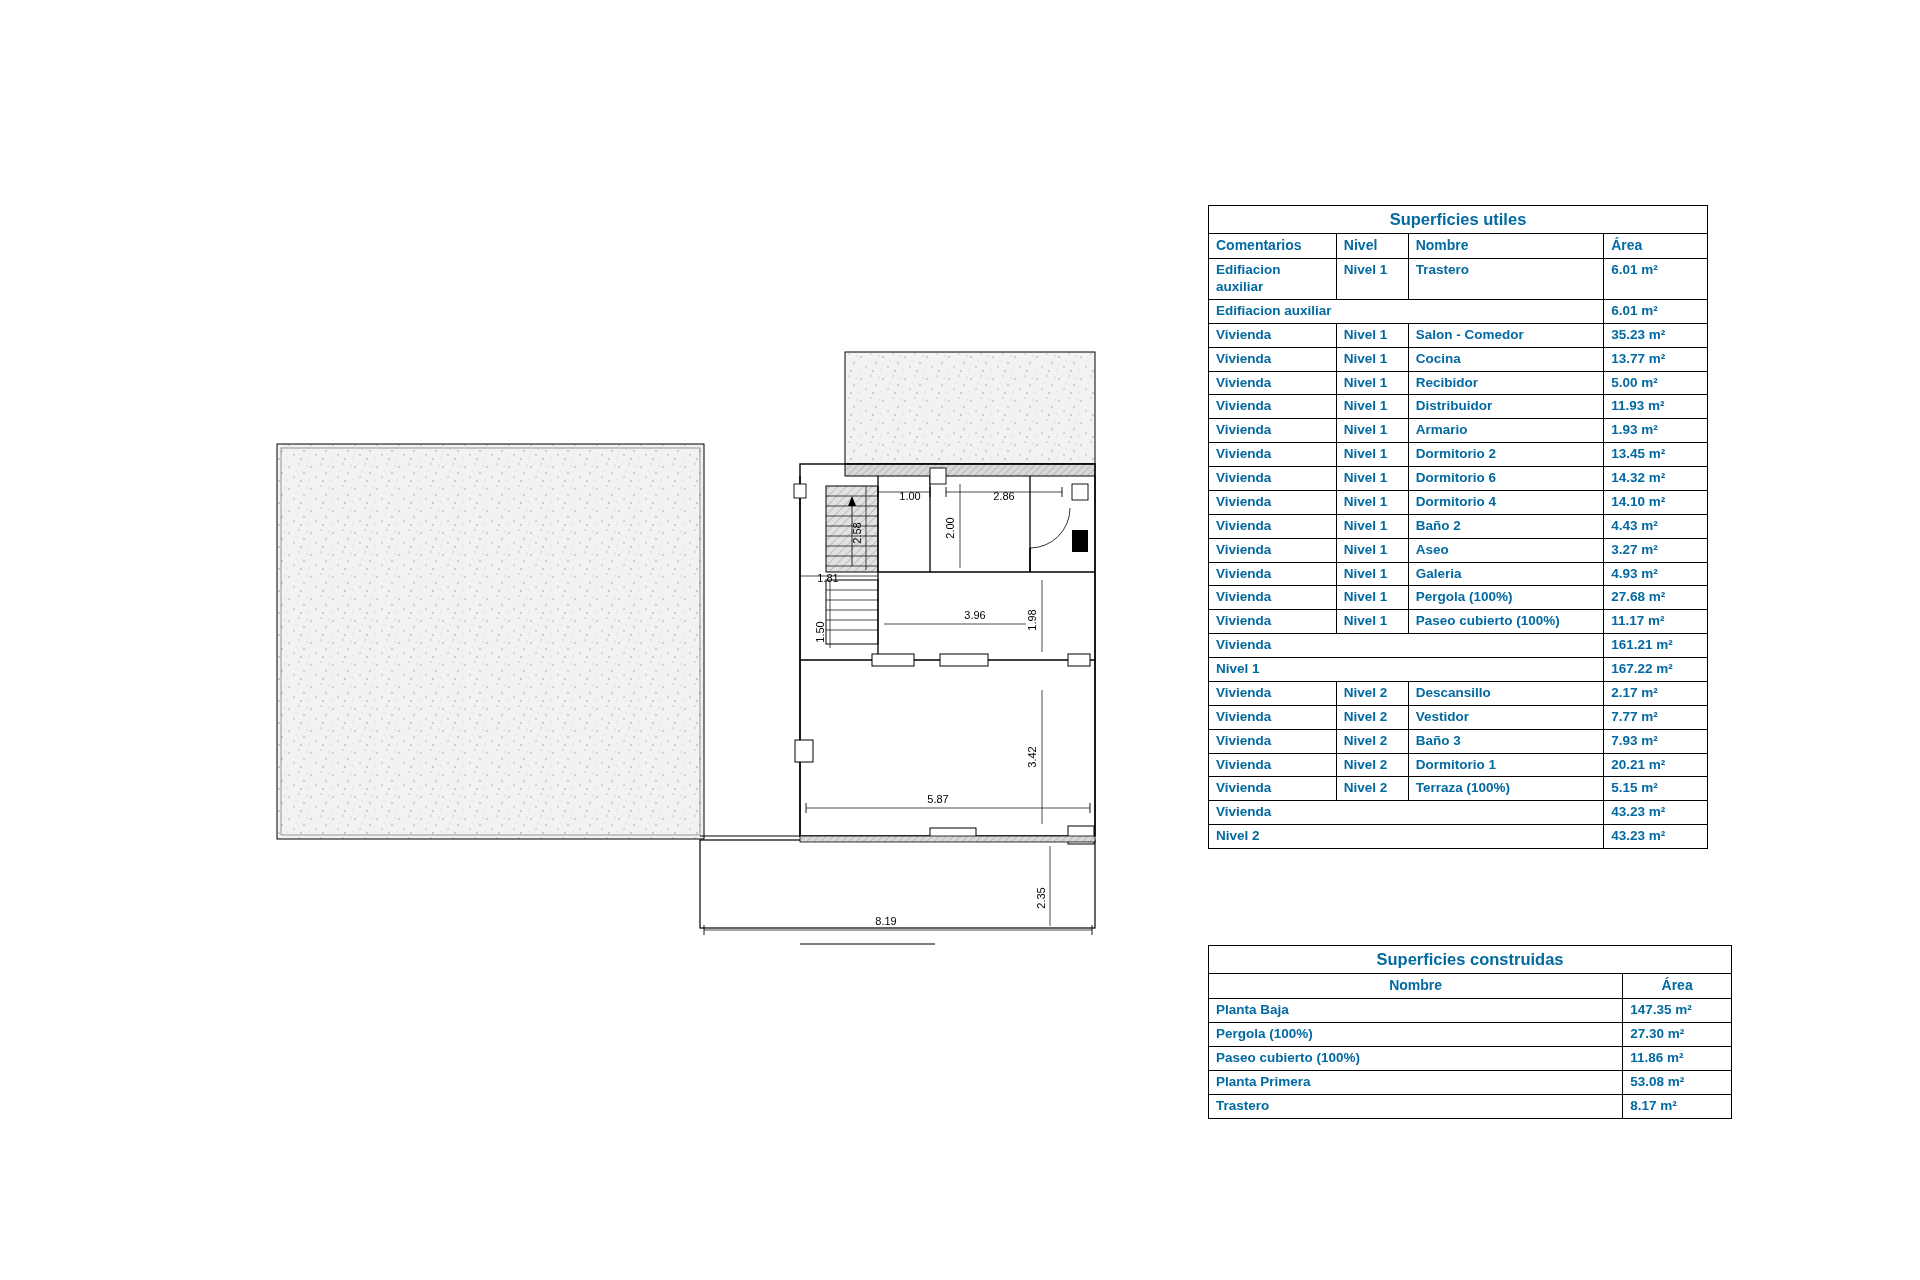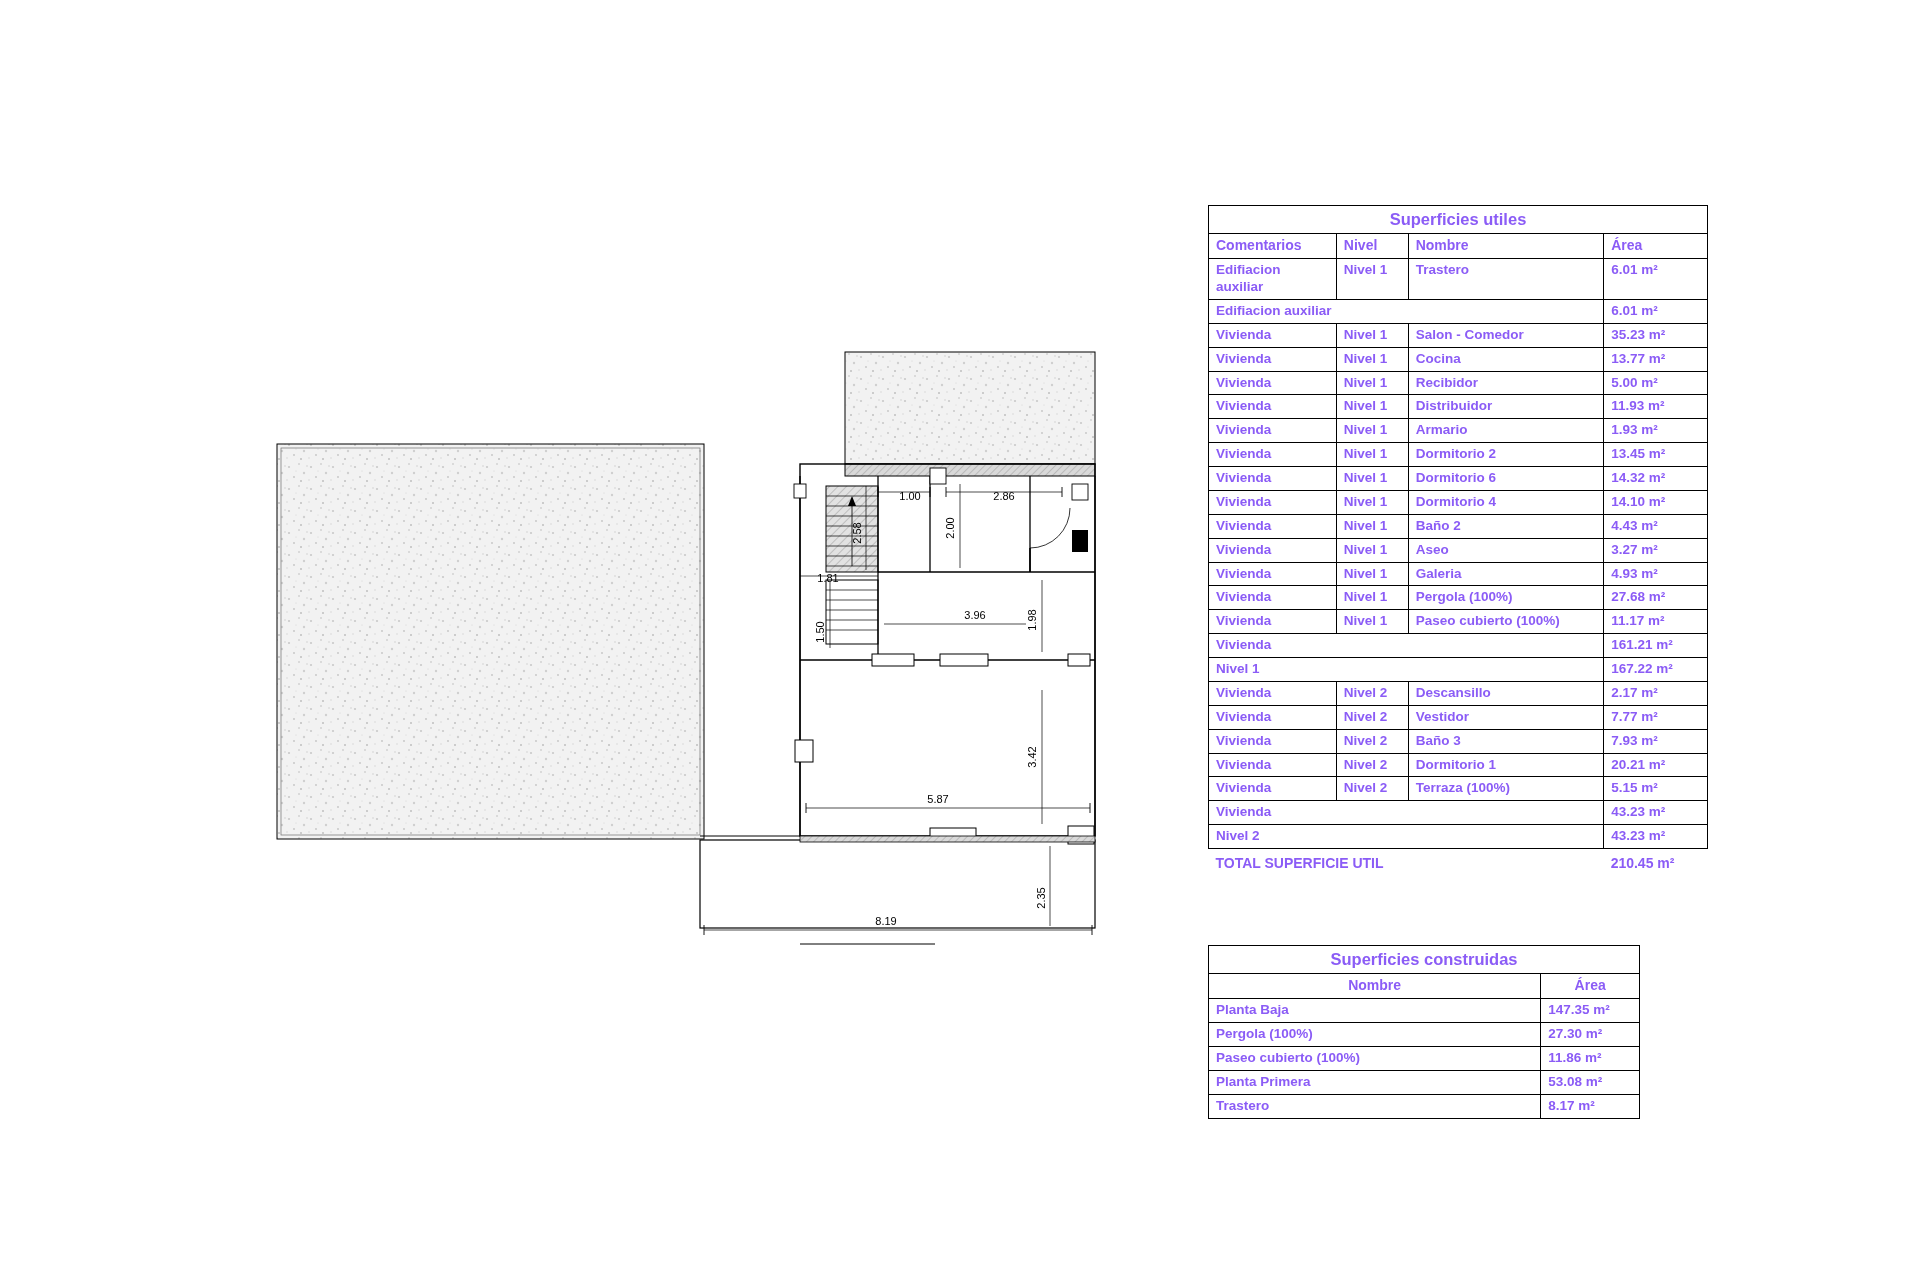--- a/index.html
+++ b/index.html
@@ -16,24 +16,24 @@
     position:absolute;
     left:0;top:0;width:1150px;height:1280px;
   }
   .plan-svg{position:absolute;left:0;top:0;}
 
   
   .tbl{
     position:absolute;
     border-collapse:collapse;
     font-size:13.5px;
-    color:#8b5cf6;
+    color:#0369a1;
   }
   #table-utiles{ left:1208px; top:205px; width:500px; }
-  #table-construidas{ left:1208px; top:945px; width:432px; }
+  #table-construidas{ left:1208px; top:945px; width:524px; }
 
   .tbl td{
     border:1px solid #000;
     padding:3px 7px;
     vertical-align:top;
     line-height:1.25;
     background:#fff;
   }
   .title-cell{
     text-align:center;
@@ -349,24 +349,20 @@
         <td class="b area">5.15 m²</td>
       </tr>
       <tr class="sum">
         <td colspan="3">Vivienda</td>
         <td class="area">43.23 m²</td>
       </tr>
       <tr class="sum">
         <td colspan="3">Nivel 2</td>
         <td class="area">43.23 m²</td>
       </tr>
-      <tr class="grand">
-        <td colspan="3">TOTAL SUPERFICIE UTIL</td>
-        <td class="area">210.45 m²</td>
-      </tr>
     </tbody>
 </table>
 
 <table class="tbl" id="table-construidas">
   <colgroup>
       <col class="d1">
       <col class="d2">
     </colgroup>
   <tbody>
       <tr>

